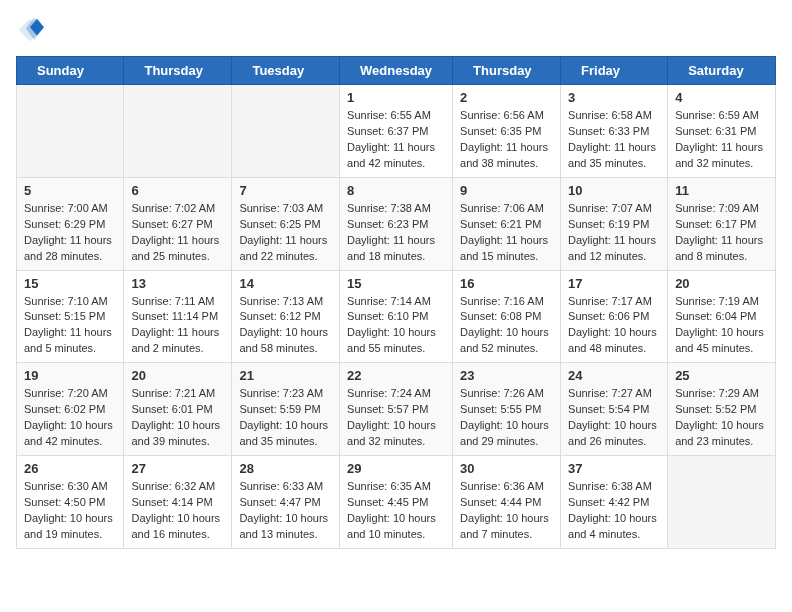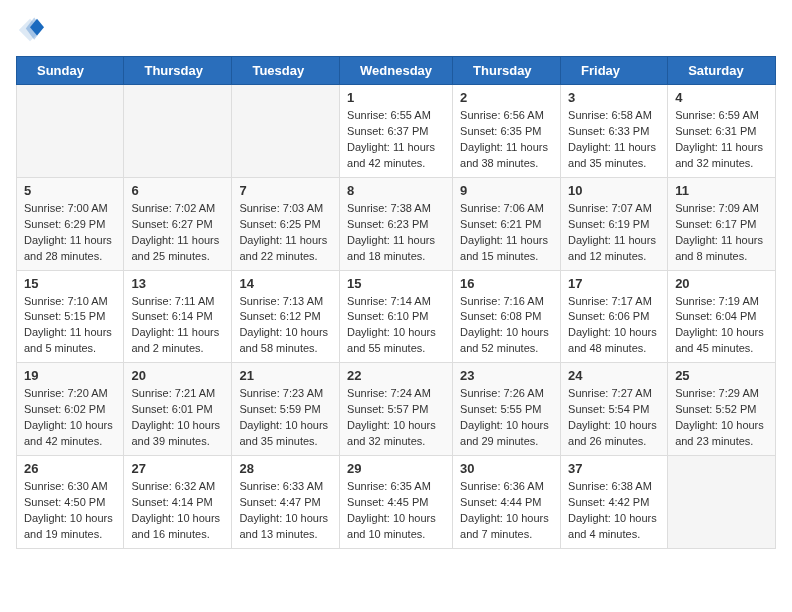--- a/index.html
+++ b/index.html
@@ -191,21 +191,21 @@
       <tr>
         <td>
           <span class="day-num">15</span>
           <div class="day-details">Sunrise: 7:10 AM
 Sunset: 5:15 PM
 Daylight: 11 hours and 5 minutes.</div>
         </td>
         <td>
           <span class="day-num">13</span>
           <div class="day-details">Sunrise: 7:11 AM
-Sunset: 6:14 PM
+Sunset: 11:14 PM
 Daylight: 11 hours and 2 minutes.</div>
         </td>
         <td>
           <span class="day-num">14</span>
           <div class="day-details">Sunrise: 7:13 AM
 Sunset: 6:12 PM
 Daylight: 10 hours and 58 minutes.</div>
         </td>
         <td>
           <span class="day-num">15</span>

